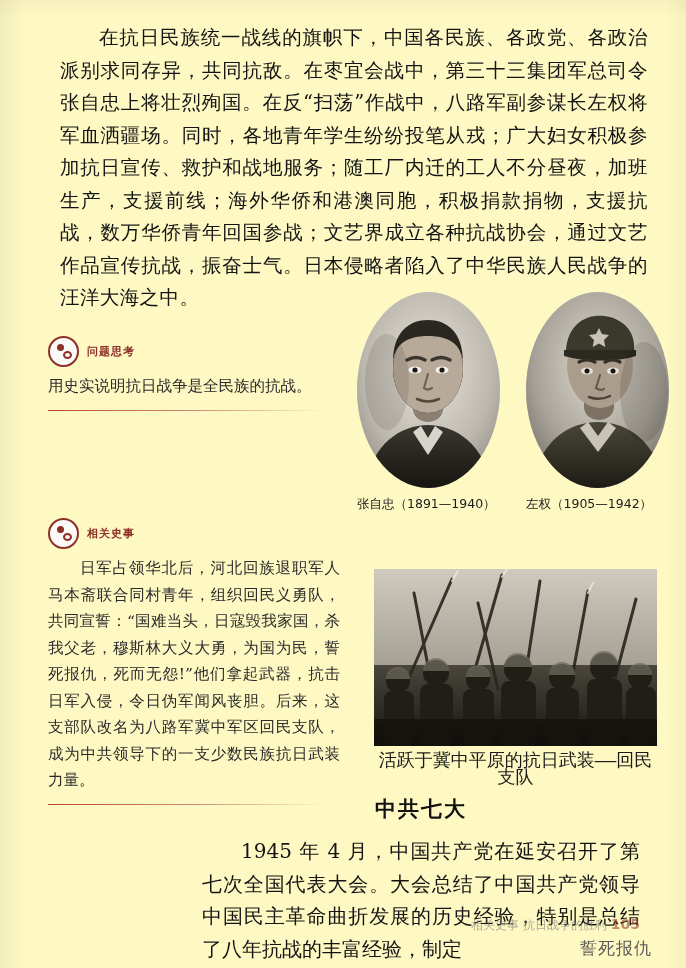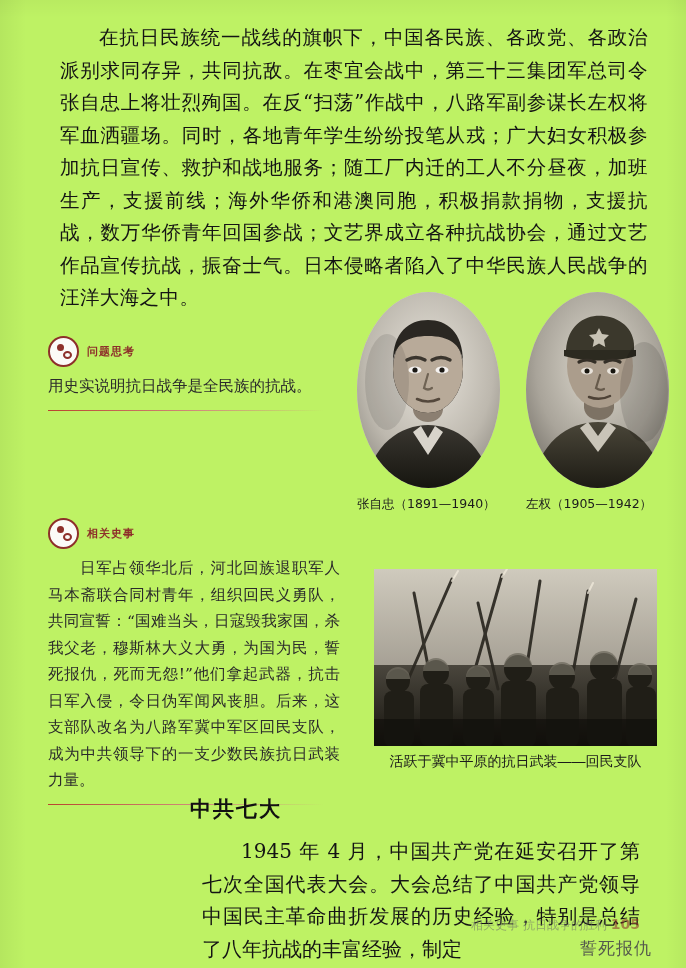--- a/index.html
+++ b/index.html
@@ -12,21 +12,21 @@
     height: 968px;
     overflow: hidden;
     font-family: "DejaVu Serif", "Liberation Serif", serif;
     color: #1a1a1a;
     position: relative;
   }
   .page {
     position: relative;
     width: 686px;
     height: 968px;
-    background: #bef264;
+    background: #fef9c3;
     box-sizing: border-box;
   }
   
   .page::before {
     content: "";
     position: absolute;
     inset: 0;
     background:
       linear-gradient(to right, rgba(0,0,0,0.05) 0px, rgba(0,0,0,0) 26px),
       linear-gradient(to left, rgba(0,0,0,0.04) 0px, rgba(0,0,0,0) 20px),
@@ -168,41 +168,42 @@
     width: 283px;
   }
   .battle-photo {
     width: 283px;
     height: 177px;
     position: relative;
     overflow: hidden;
     background: #6e6a60;
   }
   .battle-caption {
-    font-size: 14px;
+    font-size: 18px;
     line-height: 17px;
     margin-top: 7px;
     color: #1b1b1b;
     text-align: center;
-    font-family: Liberation Sans, sans-serif;
+    font-family: Liberation Mono, monospace;
   }
 
   
   .section {
     position: absolute;
     left: 190px;
     top: 795px;
     width: 462px;
   }
   .section-title {
     font-size: 21px;
     font-weight: bold;
     letter-spacing: 2px;
     color: #111;
     margin: 0 0 10px 0;
+    text-align: center;
   }
   .section-para {
     font-size: 20px;
     line-height: 32.5px;
     text-align: justify;
     text-justify: inter-ideograph;
     text-indent: 39px;
     margin: 12px;
     color: #141414;
   }

